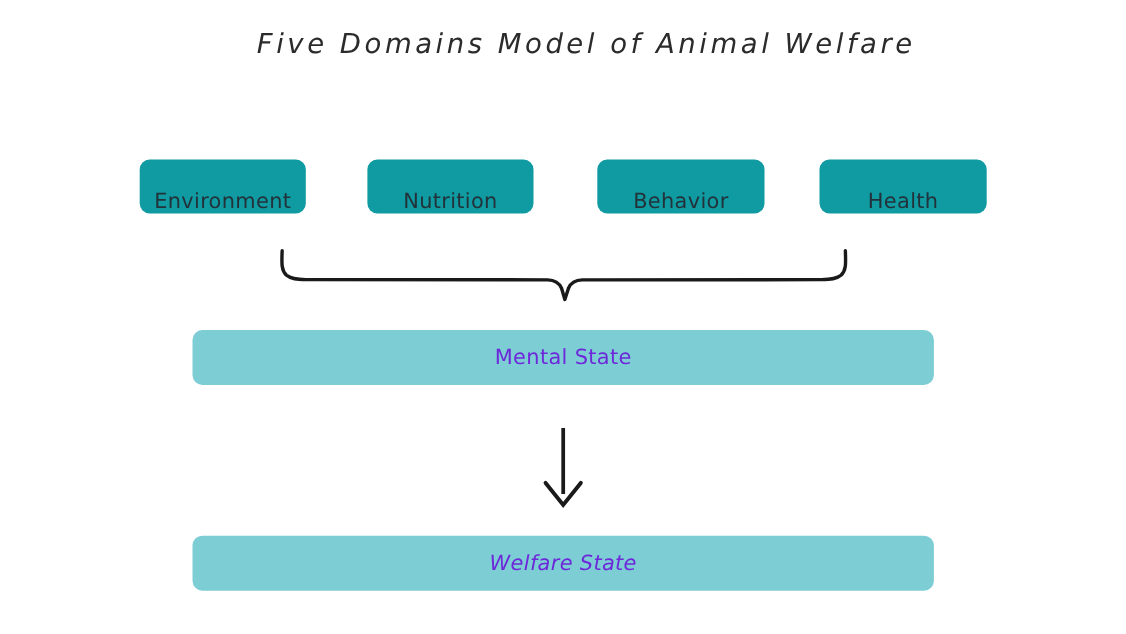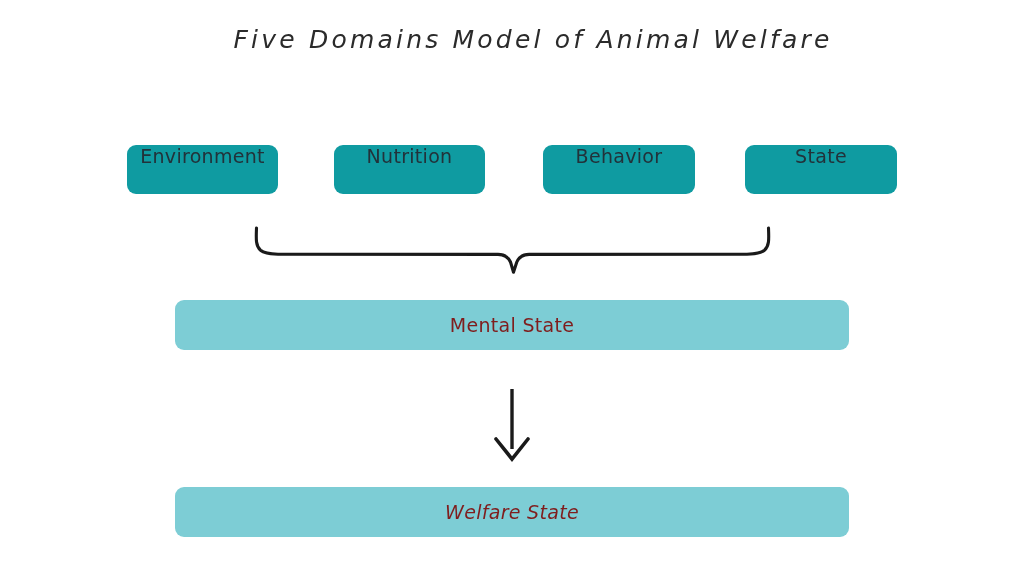--- a/index.html
+++ b/index.html
@@ -36,21 +36,21 @@
   }
 
   
   .domain-box {
     position: absolute;
     top: 145px;
     height: 49px;
     border-radius: 9px;
     background: #0f9ba1;
     display: flex;
-    align-items: flex-start;
+    align-items: flex-end;
     justify-content: center;
     box-sizing: border-box;
   }
   .domain-box .box-label {
     font-family: "DejaVu Sans", sans-serif;
     font-size: 19px;
     color: #22323a;
     letter-spacing: 0.3px;
     white-space: nowrap;
   }
@@ -77,21 +77,21 @@
     border-radius: 9px;
     background: #7dcdd5;
     display: flex;
     align-items: center;
     justify-content: center;
     box-sizing: border-box;
   }
   .state-bar .bar-label {
     font-family: "DejaVu Sans", sans-serif;
     font-size: 19px;
-    color: #7f1d1d;
+    color: #6d28d9;
     letter-spacing: 0.3px;
     white-space: nowrap;
   }
   #bar-mental-state  { top: 300px; }
   #bar-welfare-state { top: 487px; font-style: italic; }
 
   
   #flow-arrow-svg {
     position: absolute;
     left: 487px;
@@ -113,21 +113,21 @@
 
   <div class="domain-box" id="box-behavior">
     <span class="box-label">Behavior</span>
   </div>
 
   <div class="domain-box" id="box-nutrition">
     <span class="box-label">Nutrition</span>
   </div>
 
   <div class="domain-box" id="box-health">
-    <span class="box-label">State</span>
+    <span class="box-label">Health</span>
   </div>
 
   <svg id="brace-svg" viewBox="0 0 545 62">
     <path d="M 16.5 10
              C 16.0 22, 15.8 28, 20.5 32.2
              C 24.5 35.6, 30 36.0, 38 36.2
              L 258 36.4
              C 264 36.5, 268 38.5, 270.5 44.0
              L 273.5 54.2
              L 276.8 44.0

